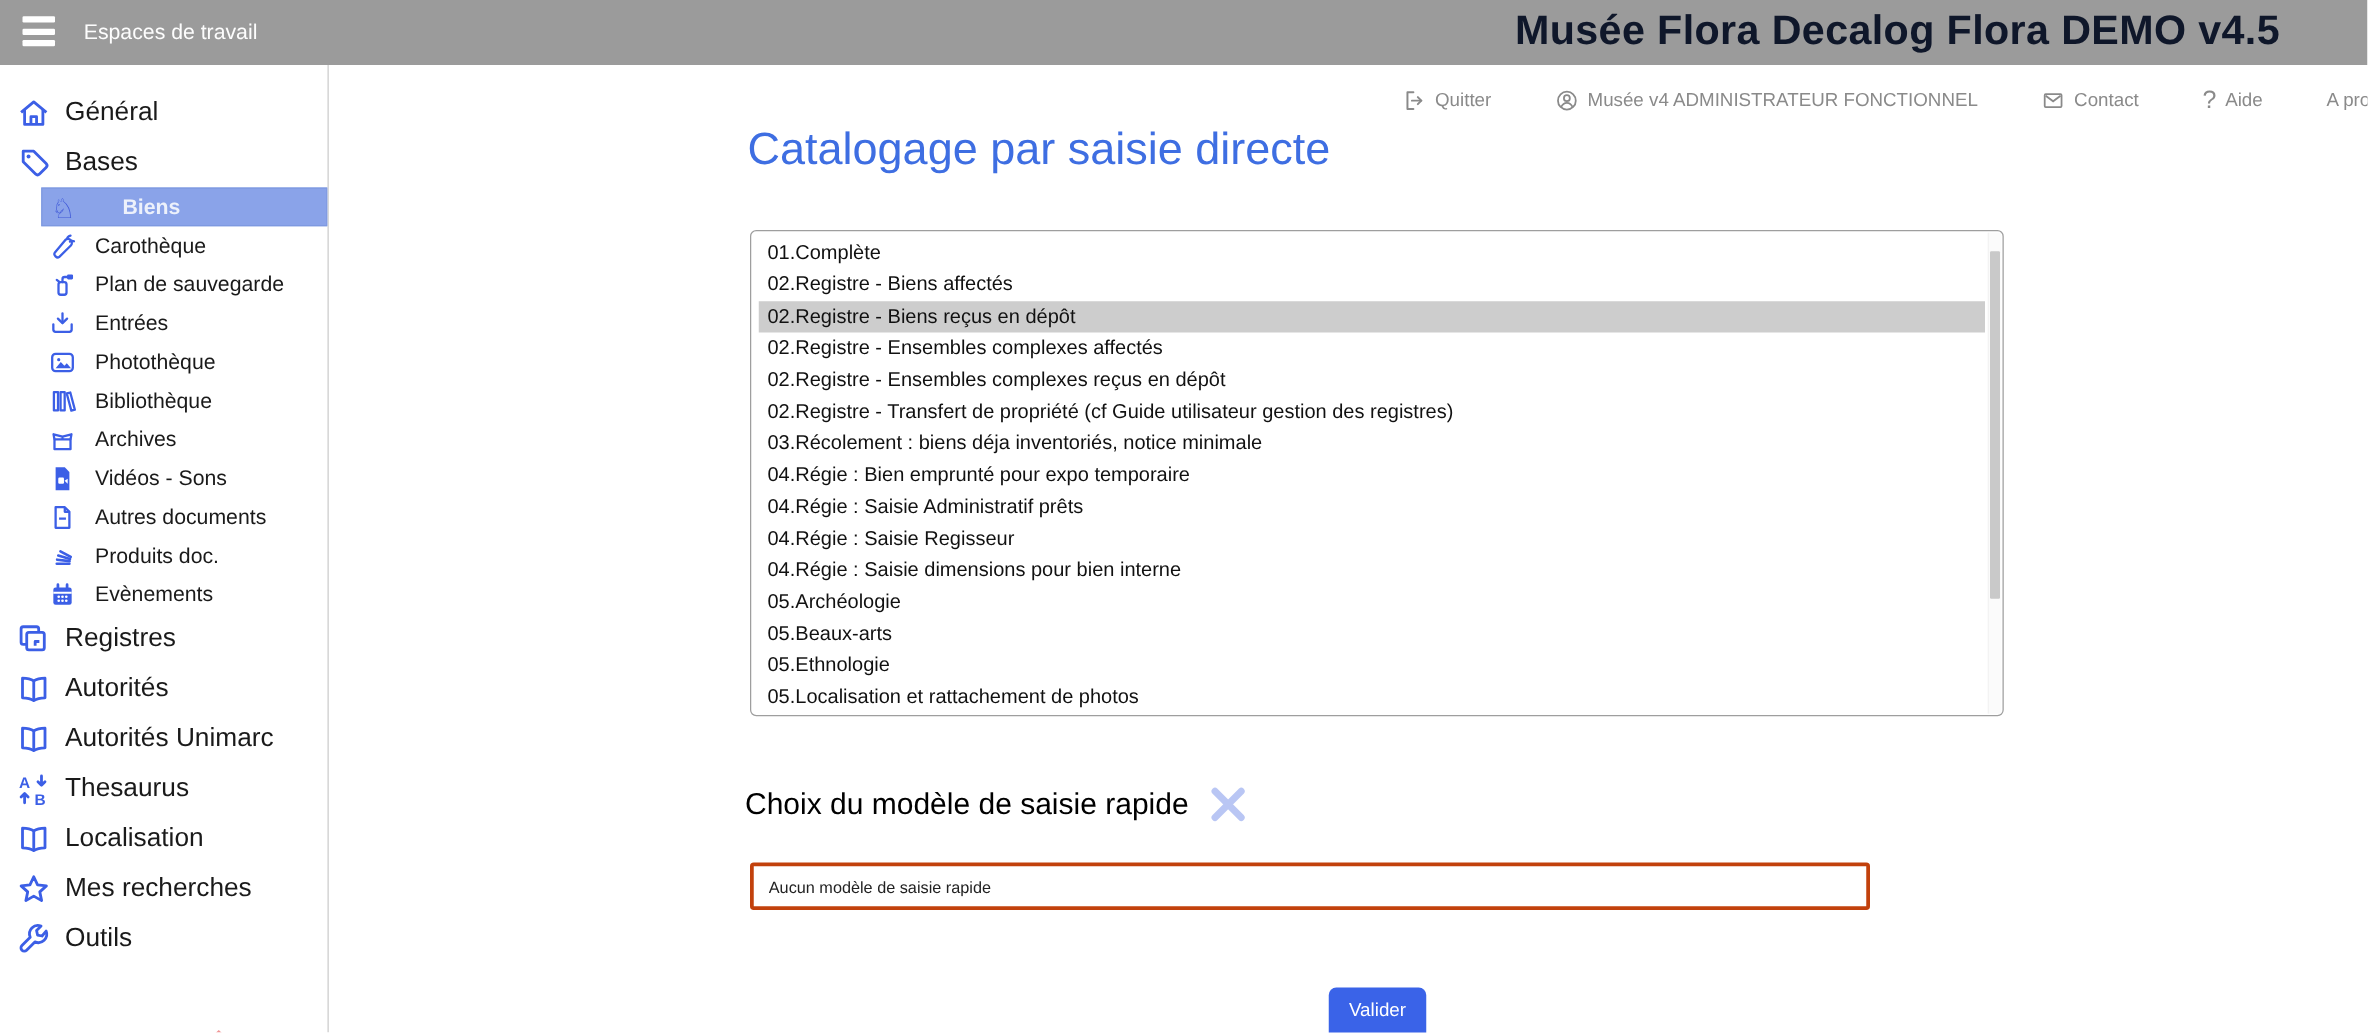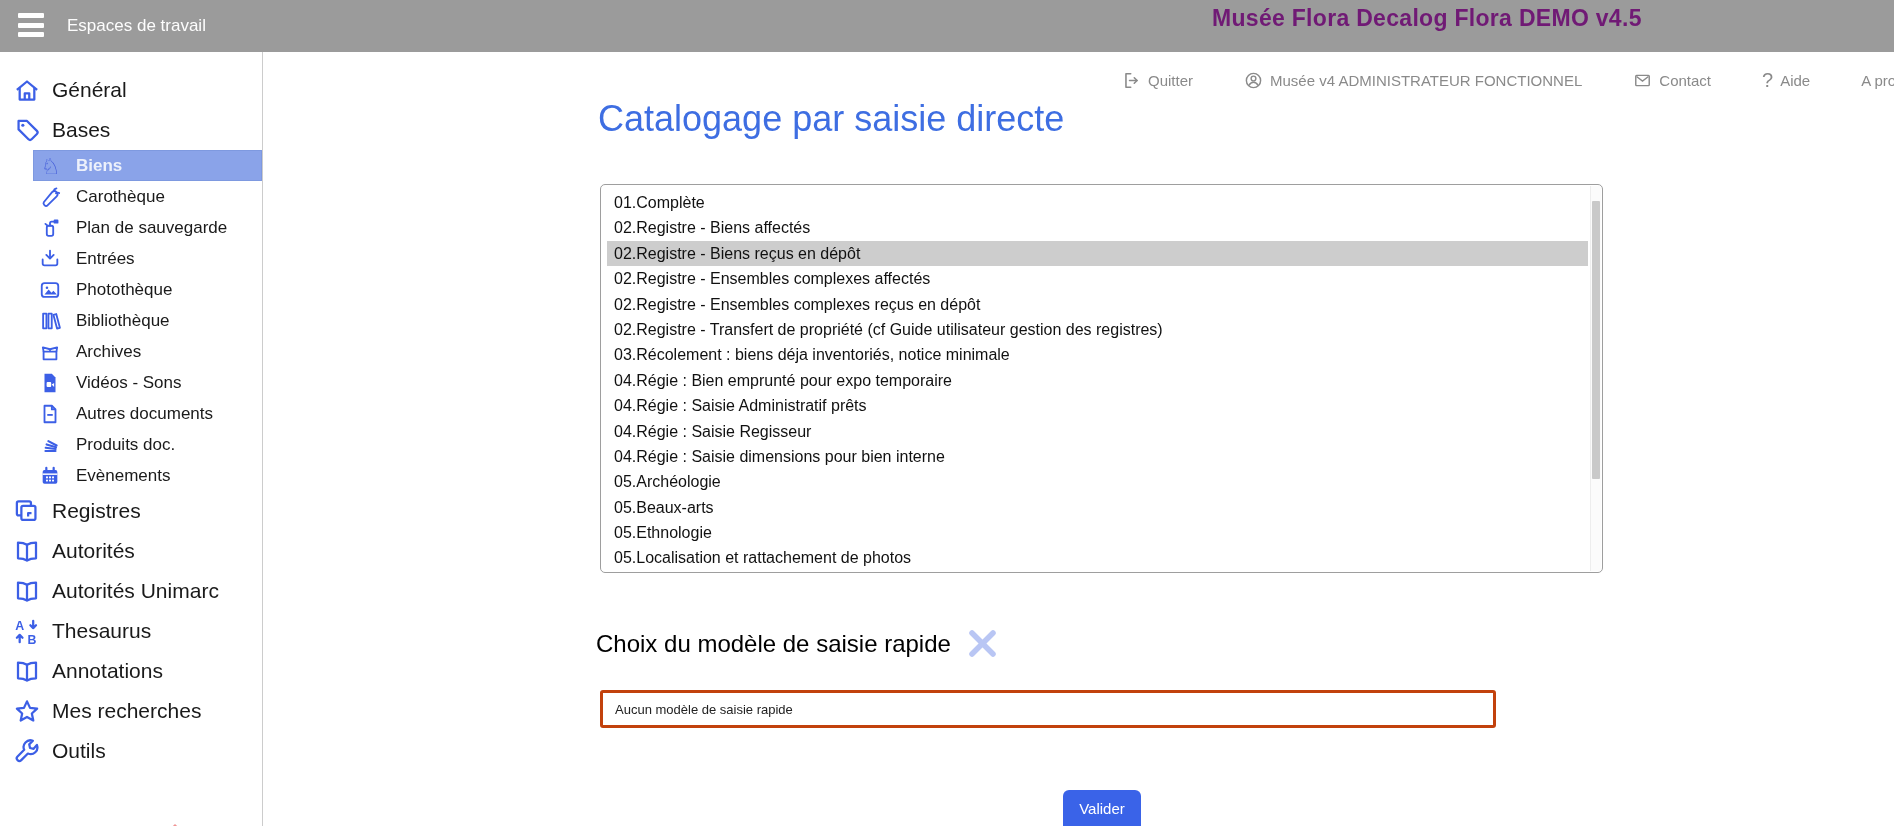--- a/index.html
+++ b/index.html
@@ -9,39 +9,39 @@
     overflow:hidden;
     background:#ffffff;
     font-family:"Liberation Sans", sans-serif;
     color:#1a1a1a;
   }
   
   .topbar{position:absolute;left:0;top:0;width:1894px;height:52px;background:#9b9b9b;text-decoration:underline;}
   .burger{position:absolute;left:18px;top:13px;width:26px;height:26px;cursor:pointer;}
   .burger i{display:block;height:5px;background:#fff;margin-bottom:4.5px;border-radius:1px;}
   .workspace{position:absolute;left:67px;top:0;line-height:52px;color:#fdfdfd;font-size:17px;}
-  .apptitle{position:absolute;left:1212px;top:5px;font-size:23px;font-weight:bold;color:#701a75;white-space:nowrap;letter-spacing:.3px;}
+  .apptitle{position:absolute;left:1212px;top:5px;font-size:33px;font-weight:bold;color:#0f172a;white-space:nowrap;letter-spacing:.3px;}
   
   .hdr{position:absolute;left:1122px;top:70px;display:flex;gap:51px;align-items:center;color:#8a8a8a;font-size:15px;white-space:nowrap;}
   .hdr-item{display:flex;align-items:center;gap:7px;cursor:pointer;}
   .hdr-item svg{width:19px;height:19px;display:block;}
   .qmark{font-size:20px;line-height:1;}
   
   .sidebar{position:absolute;left:0;top:52px;width:262px;bottom:0;background:#fff;border-right:1px solid #cccccc;overflow:hidden;}
   .nav{position:absolute;top:18px;left:0;right:0;}
   .nav-item{position:relative;display:flex;align-items:center;cursor:pointer;}
   .nav-item.lvl1{height:40px;font-size:21px;padding-left:12px;}
   .nav-item.lvl1 .ic{width:30px;height:27px;margin-right:10px;}
   .nav-item.lvl2{height:31px;font-size:17px;padding-left:38px;}
   .nav-item.lvl2 .ic{width:24px;height:22px;margin-right:14px;}
   .ic{flex:none;color:#3c5fe6;position:relative;z-index:1;}
   .ic svg{width:100%;height:100%;display:block;}
   .nav-label{position:relative;z-index:1;}
   .nav-item.selected::before{content:"";position:absolute;left:33px;right:0;top:0;bottom:0;background:#8aa3e9;border:1px solid #7e99e0;box-sizing:border-box;}
-  .nav-item.selected .nav-label{color:#edf1fb;font-weight:bold;}
+  .nav-item.selected .nav-label{color:#edf1fb;font-weight:bold;margin-left:22px;}
   .nav-item.selected .ic{color:#3f58d8;}
   
   .page-title{position:absolute;left:598px;top:98px;font-size:36px;color:#3e6ee2;}
   .listbox{position:absolute;left:600px;top:184px;width:1003px;height:389px;border:1px solid #9e9e9e;border-radius:5px;background:#fff;box-sizing:border-box;padding-top:5px;}
   .opt{height:25.4px;line-height:25.4px;margin:0 14px 0 6px;padding-left:7px;font-size:16px;color:#111;white-space:nowrap;overflow:hidden;cursor:default;}
   .opt.selected{background:#cdcdcd;}
   .scroll-track{position:absolute;top:1px;right:1px;bottom:1px;width:10px;background:#fbfbfb;border-left:1px solid #ededed;border-radius:0 2px 2px 0;}
   .scroll-thumb{position:absolute;top:15px;right:1px;width:8px;height:278px;background:#c9c9c9;border-radius:1px;}
   .quick-heading{position:absolute;left:596px;top:628px;font-size:24px;color:#000000;display:flex;align-items:center;gap:16px;}
   .x-icon{width:31px;height:31px;color:#b9c6f4;cursor:pointer;}
@@ -282,21 +282,21 @@
         </span>
         <span class="nav-label">Thesaurus</span>
       </div>
       <div class="nav-item lvl1">
         <span class="ic">
           <svg viewBox="0 0 24 24" fill="none" stroke="currentColor" stroke-width="2" stroke-linejoin="round">
             <path d="M12 6c-2-1.4-4.8-2-8-2v14c3.2 0 6 .6 8 2 2-1.4 4.8-2 8-2V4c-3.2 0-6 .6-8 2z"></path>
             <path d="M12 6v14"></path>
           </svg>
         </span>
-        <span class="nav-label">Annotations</span>
+        <span class="nav-label">Localisation</span>
       </div>
       <div class="nav-item lvl1">
         <span class="ic">
           <svg viewBox="0 0 24 24" fill="none" stroke="currentColor" stroke-width="2" stroke-linejoin="round">
             <path d="m12 3 2.7 5.8 6.3.7-4.7 4.3 1.3 6.2-5.6-3.2-5.6 3.2 1.3-6.2L3 9.5l6.3-.7z"></path>
           </svg>
         </span>
         <span class="nav-label">Mes recherches</span>
       </div>
       <div class="nav-item lvl1">

